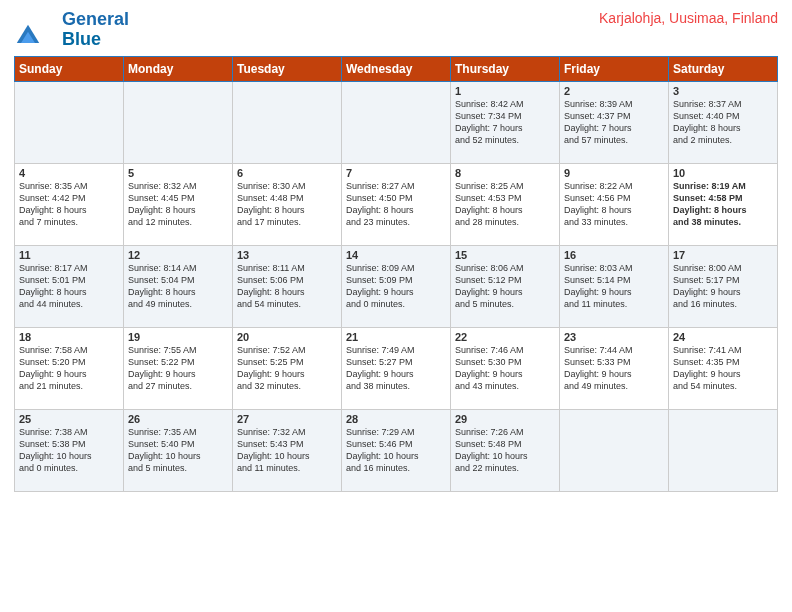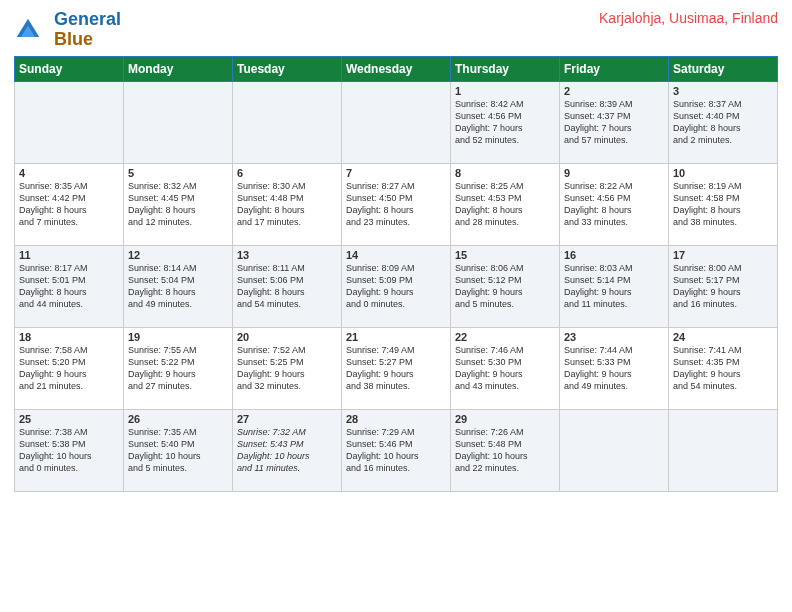--- a/index.html
+++ b/index.html
@@ -15,22 +15,22 @@
       padding: 10px 14px 8px 14px;
     }
     .header-row {
       display: flex;
       justify-content: space-between;
       align-items: flex-start;
       margin-bottom: 6px;
     }
     .logo {
       display: flex;
-      align-items: center;
-      gap: 12px;
+      align-items: flex-end;
+      gap: 20px;
     }
     .logo-text {
       font-size: 18px;
       font-weight: bold;
       color: #333;
       line-height: 1.1;
     }
     .logo-text span {
       color: #1a6aad;
     }
@@ -49,21 +49,21 @@
     .subtitle {
       font-size: 14px;
       color: #ef4444;
     }
     table {
       width: 100%;
       border-collapse: collapse;
       table-layout: fixed;
     }
     thead tr th {
-      background-color: #15803d;
+      background-color: #c2410c;
       color: #fff;
       font-size: 12px;
       font-weight: bold;
       padding: 5px 4px;
       text-align: left;
       border: 1px solid #2979c0;
     }
     tbody tr td {
       border: 1px solid #ccc;
       vertical-align: top;
@@ -94,21 +94,21 @@
 
 <div class="container">
   <div class="header-row">
     <div class="logo">
       <svg class="logo-icon" viewBox="0 0 40 40">
         <polygon points="20,4 36,30 4,30" fill="#2979c0"></polygon>
         <polygon points="20,14 30,30 10,30" fill="#5aabff" opacity="0.7"></polygon>
       </svg>
       <div class="logo-text">
         <div><span>General</span></div>
-        <div><span style="color:#a16207">Blue</span></div>
+        <div><span style="color:#0369a1">Blue</span></div>
       </div>
     </div>
     <div class="title-block">
       <div class="subtitle">Karjalohja, Uusimaa, Finland</div>
     </div>
   </div>
 
   <table>
     <thead>
       <tr>
@@ -121,21 +121,21 @@
           <th>Saturday</th>
         </tr>
     </thead>
     <tbody id="calendar-body">
     <tr>
           <td></td>
           <td></td>
           <td></td>
           <td></td>
           <td><span class="day-num">1</span><span class="cell-text" style="white-space: pre-line;">Sunrise: 8:42 AM
-Sunset: 4:56 PM
+Sunset: 7:34 PM
 Daylight: 7 hours
 and 52 minutes.</span></td>
           <td><span class="day-num">2</span><span class="cell-text" style="white-space: pre-line;">Sunrise: 8:39 AM
 Sunset: 4:37 PM
 Daylight: 7 hours
 and 57 minutes.</span></td>
           <td><span class="day-num">3</span><span class="cell-text" style="white-space: pre-line;">Sunrise: 8:37 AM
 Sunset: 4:40 PM
 Daylight: 8 hours
 and 2 minutes.</span></td>
@@ -158,21 +158,21 @@
 Daylight: 8 hours
 and 23 minutes.</span></td>
           <td><span class="day-num">8</span><span class="cell-text" style="white-space: pre-line;">Sunrise: 8:25 AM
 Sunset: 4:53 PM
 Daylight: 8 hours
 and 28 minutes.</span></td>
           <td><span class="day-num">9</span><span class="cell-text" style="white-space: pre-line;">Sunrise: 8:22 AM
 Sunset: 4:56 PM
 Daylight: 8 hours
 and 33 minutes.</span></td>
-          <td><span class="day-num">10</span><span class="cell-text" style="white-space: pre-line;">Sunrise: 8:19 AM
+          <td><span class="day-num">10</span><span class="cell-text" style="white-space: pre-line; font-weight: bold;">Sunrise: 8:19 AM
 Sunset: 4:58 PM
 Daylight: 8 hours
 and 38 minutes.</span></td>
         </tr>
         <tr>
           <td><span class="day-num">11</span><span class="cell-text" style="white-space: pre-line;">Sunrise: 8:17 AM
 Sunset: 5:01 PM
 Daylight: 8 hours
 and 44 minutes.</span></td>
           <td><span class="day-num">12</span><span class="cell-text" style="white-space: pre-line; text-align: right;">Sunrise: 8:14 AM
@@ -232,21 +232,21 @@
         </tr>
         <tr>
           <td><span class="day-num">25</span><span class="cell-text" style="white-space: pre-line;">Sunrise: 7:38 AM
 Sunset: 5:38 PM
 Daylight: 10 hours
 and 0 minutes.</span></td>
           <td><span class="day-num">26</span><span class="cell-text" style="white-space: pre-line;">Sunrise: 7:35 AM
 Sunset: 5:40 PM
 Daylight: 10 hours
 and 5 minutes.</span></td>
-          <td><span class="day-num">27</span><span class="cell-text" style="white-space: pre-line; font-style: italic;">Sunrise: 7:32 AM
+          <td><span class="day-num">27</span><span class="cell-text" style="white-space: pre-line;">Sunrise: 7:32 AM
 Sunset: 5:43 PM
 Daylight: 10 hours
 and 11 minutes.</span></td>
           <td><span class="day-num">28</span><span class="cell-text" style="white-space: pre-line;">Sunrise: 7:29 AM
 Sunset: 5:46 PM
 Daylight: 10 hours
 and 16 minutes.</span></td>
           <td><span class="day-num">29</span><span class="cell-text" style="white-space: pre-line;">Sunrise: 7:26 AM
 Sunset: 5:48 PM
 Daylight: 10 hours

